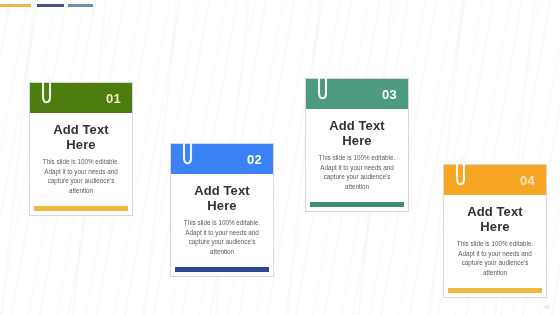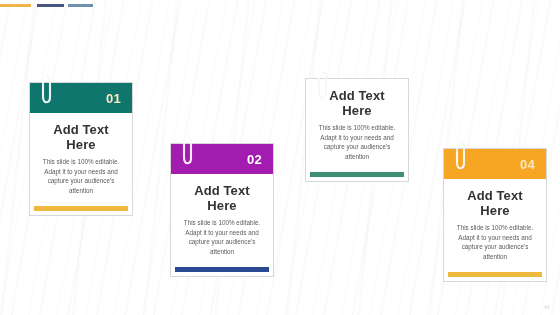--- a/index.html
+++ b/index.html
@@ -131,33 +131,33 @@
     position: absolute;
     left: 11px;
     top: -9px;
     width: 11px;
     height: 31px;
     z-index: 3;
   }
 
   
   .card.c1 { left: 29px;  top: 82px;  }
-  .card.c1 .card-header { background: #0f766e; }
+  .card.c1 .card-header { background: #4d7c0f; }
   .card.c1 .card-footer { background: #EDBA3D; }
   .card.c1 .card-number { color: #FCE7C0; }
 
   .card.c2 { left: 170px; top: 143px; }
-  .card.c2 .card-header { background: #a21caf; }
+  .card.c2 .card-header { background: #3b82f6; }
   .card.c2 .card-footer { background: #2B4A91; }
 
   .card.c3 { left: 305px; top: 78px;  }
   .card.c3 .card-header { background: #4C9A80; }
   .card.c3 .card-footer { background: #3E8F74; }
 
-  .card.c4 { left: 443px; top: 148px; }
+  .card.c4 { left: 443px; top: 164px; }
   .card.c4 .card-header { background: #F6A623; }
   .card.c4 .card-footer { background: #EDBA3D; }
   .card.c4 .card-number { color: #FCE7C0; }
 
   #page-number {
     position: absolute;
     right: 10px;
     bottom: 5px;
     font-size: 5.5px;
     color: #d2d2d2;
@@ -206,20 +206,23 @@
       <div class="card-text">This slide is 100% editable. Adapt it to your needs and capture your audience's attention</div>
     </div>
     <div class="card-footer"></div>
   </div>
 
   <div class="card c3">
     <svg class="paperclip" viewBox="0 0 11 31" xmlns="http://www.w3.org/2000/svg">
       <path d="M5.5 2.2 C7.6 2.2 9.0 3.6 9.0 5.6 L9.0 23.0 C9.0 26.2 7.5 28.2 5.5 28.2 C3.5 28.2 2.0 26.2 2.0 23.0 L2.0 8.0" fill="none" stroke="#ffffff" stroke-width="2.1" stroke-linecap="round" opacity="0.95"></path>
       <path d="M5.5 2.2 C7.6 2.2 9.0 3.6 9.0 5.6 L9.0 23.0 C9.0 26.2 7.5 28.2 5.5 28.2 C3.5 28.2 2.0 26.2 2.0 23.0 L2.0 8.0" fill="none" stroke="#e2e2e2" stroke-width="0.6" stroke-linecap="round" opacity="0.8"></path>
     </svg>
+    <div class="card-header">
+      <span class="card-number">03</span>
+    </div>
     <div class="card-body">
       <div class="card-heading">Add Text Here</div>
       <div class="card-text">This slide is 100% editable. Adapt it to your needs and capture your audience's attention</div>
     </div>
     <div class="card-footer"></div>
   </div>
 
   <div class="card c4">
     <svg class="paperclip" viewBox="0 0 11 31" xmlns="http://www.w3.org/2000/svg">
       <path d="M5.5 2.2 C7.6 2.2 9.0 3.6 9.0 5.6 L9.0 23.0 C9.0 26.2 7.5 28.2 5.5 28.2 C3.5 28.2 2.0 26.2 2.0 23.0 L2.0 8.0" fill="none" stroke="#ffffff" stroke-width="2.1" stroke-linecap="round" opacity="0.95"></path>

